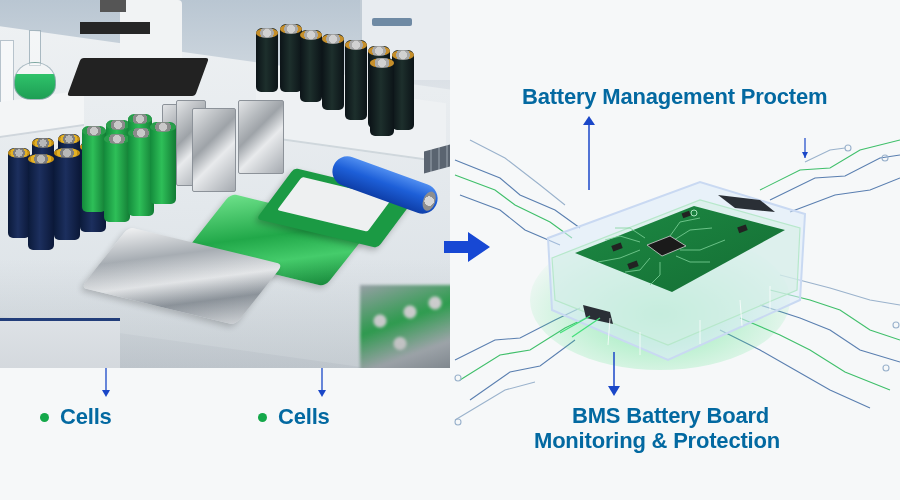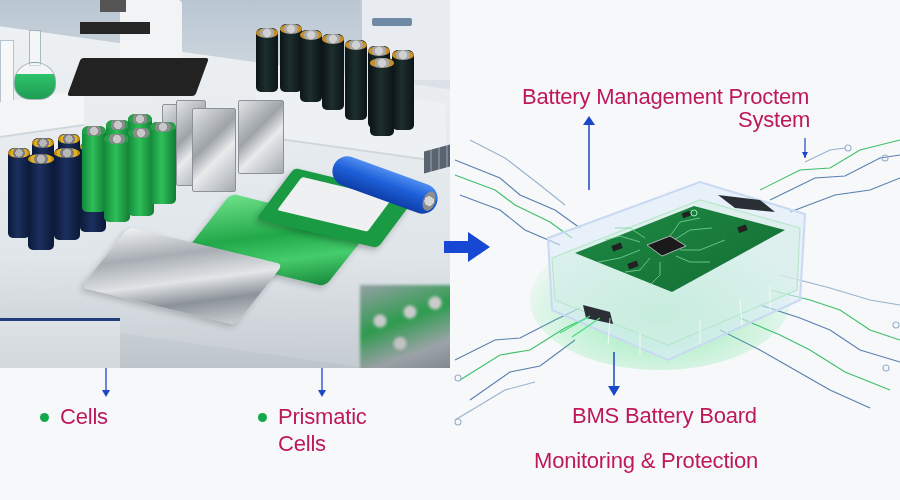--- a/index.html
+++ b/index.html
@@ -75,30 +75,30 @@
       radial-gradient(circle at 40% 65%, #cfcfcf 0 6px, transparent 7px),
       linear-gradient(160deg, #9aa2a8 0%, #2da14e 40%, #a7adb2 70%, #7d858c 100%); }
 
   .keypad { position:absolute; left:424px; top:148px; width:26px; height:22px; background: repeating-linear-gradient(90deg, #5a6470 0 6px, #7b8590 6px 8px); transform: skewY(-15deg); }
   .photo-shade { position:absolute; inset:0; background: linear-gradient(180deg, rgba(255,255,255,0) 70%, rgba(60,70,80,.12) 100%); pointer-events:none; }
 
   
   .circuit { position:absolute; left:450px; top:0; width:450px; height:500px; }
 
   
-  .navy-text { color: #be185d; font-weight: 400; letter-spacing: -0.2px; }
+  .navy-text { color: #0369a1; font-weight: 700; letter-spacing: -0.2px; }
   .title-line1 { position:absolute; left:522px; top:84px; font-size:22px; white-space:nowrap; }
   .title-line2 { position:absolute; left:738px; top:107px; font-size:22px; white-space:nowrap; }
 
   .label-cyl { position:absolute; left:60px; top:403px; font-size:22px; line-height:27px; }
   .label-pri { position:absolute; left:278px; top:403px; font-size:22px; line-height:27px; }
   .bullet { position:absolute; width:9px; height:9px; border-radius:50%; background:#14a84a; }
 
   .bms-line1 { position:absolute; left:572px; top:403px; font-size:22px; white-space:nowrap; }
-  .bms-line2 { position:absolute; left:534px; top:448px; font-size:22px; white-space:nowrap; }
+  .bms-line2 { position:absolute; left:534px; top:428px; font-size:22px; white-space:nowrap; }
 
   .arrow-svg { position:absolute; }
 </style>
 </head>
 <body>
 
 <div class="canvas">
 
   <div class="photo">
     <div class="wall"></div>
@@ -261,28 +261,26 @@
   <svg class="arrow-svg" style="left:100px;top:368px;" width="12" height="30" viewBox="0 0 12 30">
     <line x1="6" y1="0" x2="6" y2="24" stroke="#1a47c8" stroke-width="1.3"></line>
     <path d="M2 22 L6 29 L10 22 Z" fill="#1a47c8"></path>
   </svg>
   <svg class="arrow-svg" style="left:316px;top:368px;" width="12" height="30" viewBox="0 0 12 30">
     <line x1="6" y1="0" x2="6" y2="24" stroke="#1a47c8" stroke-width="1.3"></line>
     <path d="M2 22 L6 29 L10 22 Z" fill="#1a47c8"></path>
   </svg>
 
   <div class="navy-text title-line1">Battery Management Proctem</div>
-  <div class="navy-text title-line2">System</div>
 
   <span class="bullet" style="left:40px;top:413px;"></span>
   <div class="navy-text label-cyl">
     <div>Cells</div>
   </div>
 
   <span class="bullet" style="left:258px;top:413px;"></span>
   <div class="navy-text label-pri">
-    <div>Prismatic</div>
     <div>Cells</div>
   </div>
 
   <div class="navy-text bms-line1">BMS Battery Board</div>
   <div class="navy-text bms-line2">Monitoring &amp; Protection</div>
 </div>
 
 </body></html>

